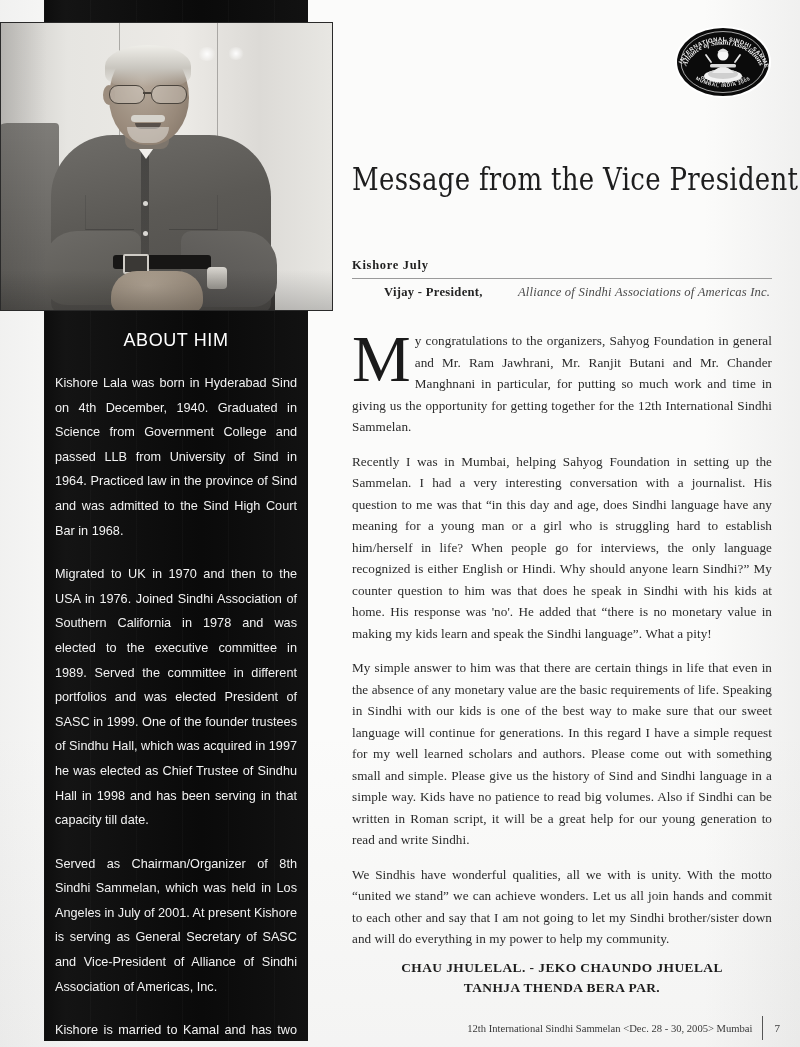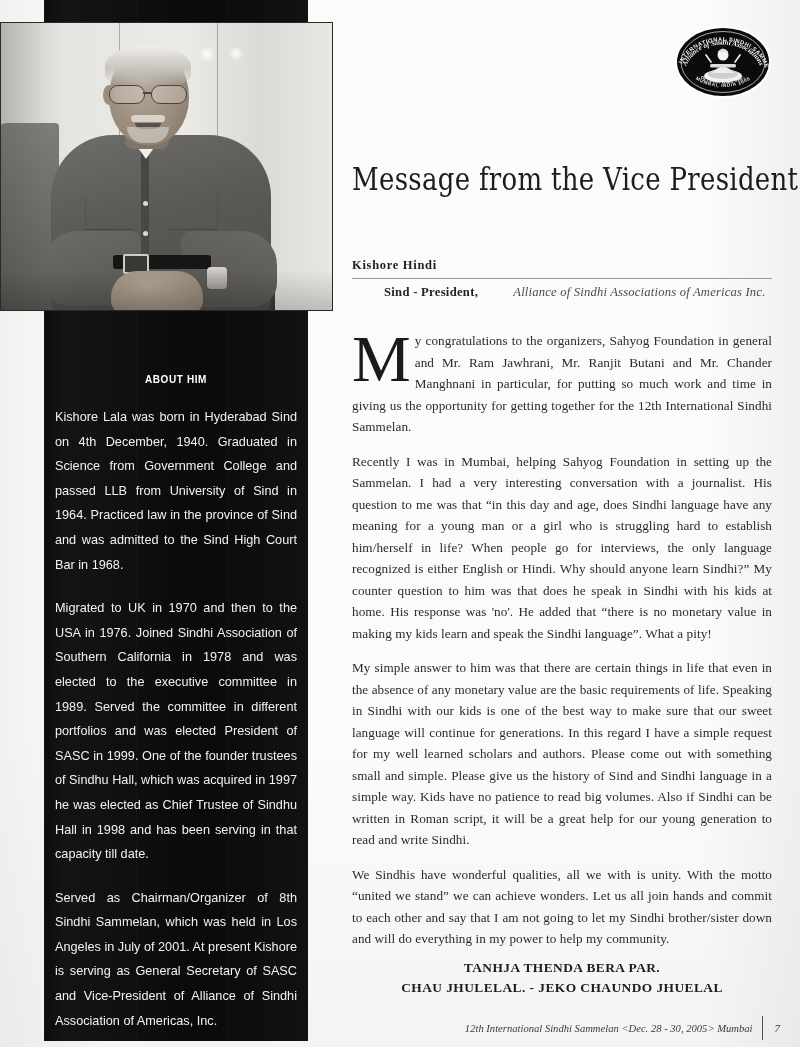--- a/index.html
+++ b/index.html
@@ -219,25 +219,24 @@
     position: absolute;
     left: 55px;
     top: 330px;
     width: 242px;
     z-index: 4;
     color: #ffffff;
     font-family: "Liberation Sans", sans-serif;
   }
   .about-title {
     text-align: center;
-    font-weight: bold;
-    font-size: 10px;
+    font-weight: normal;
+    font-size: 18px;
     letter-spacing: .6px;
     margin-bottom: 20px;
-    margin-top: 44px;
   }
   .about p {
     margin: 0 0 19px 0;
     font-size: 12.7px;
     line-height: 24.6px;
     text-align: justify;
     text-justify: inter-word;
     color: #f2f2f2;
   }
   .about p:last-child { margin-bottom: 0; }
@@ -339,21 +338,20 @@
     position: absolute;
     left: 352px;
     top: 1016px;
     width: 428px;
     z-index: 4;
     display: flex;
     align-items: center;
     justify-content: flex-end;
     font-size: 10.6px;
     color: #3a3a3a;
-    font-style: italic;
   }
   .footer-text { padding-right: 9px; }
   .footer-divider {
     width: 1px;
     height: 24px;
     background: #555;
   }
   .footer-page { padding-left: 12px; font-size: 11px; }
 </style>
 </head>
@@ -433,46 +431,46 @@
       <path d="M -11 -20 Q 0 -34 11 -20 Z" fill="#e2e2e2"></path>
       <rect x="-26" y="4" width="52" height="7" rx="3" fill="#dcdcdc"></rect>
       <path d="M -24 0 L -34 -14" stroke="#e8e8e8" stroke-width="3.5" stroke-linecap="round"></path>
       <path d="M 24 0 L 34 -14" stroke="#e8e8e8" stroke-width="3.5" stroke-linecap="round"></path>
     </g>
   </svg>
 
   <h1 class="headline">Message from the Vice President</h1>
 
   <div class="byline-block">
-    <div class="byline-name">Kishore Hindi</div>
+    <div class="byline-name">Kishore July</div>
     <div class="byline-rule"></div>
     <div class="byline-role">
-      <b>Sind - President,</b>
+      <b>Vijay - President,</b>
       <i>Alliance of Sindhi Associations of Americas Inc.</i>
     </div>
   </div>
 
   <div class="about">
     <div class="about-title">ABOUT HIM</div>
     <p>Kishore Lala was born in Hyderabad Sind on 4th December, 1940. Graduated in Science from Government College and passed LLB from University of Sind in 1964. Practiced law in the province of Sind and was admitted to the Sind High Court Bar in 1968.</p>
     <p>Migrated to UK in 1970 and then to the USA in 1976. Joined Sindhi Association of Southern California in 1978 and was elected to the executive committee in 1989. Served the committee in different portfolios and was elected President of SASC in 1999. One of the founder trustees of Sindhu Hall, which was acquired in 1997 he was elected as Chief Trustee of Sindhu Hall in 1998 and has been serving in that capacity till date.</p>
     <p>Served as Chairman/Organizer of 8th Sindhi Sammelan, which was held in Los Angeles in July of 2001. At present Kishore is serving as General Secretary of SASC and Vice-President of Alliance of Sindhi Association of Americas, Inc.</p>
     <p>Kishore is married to Kamal and has two sons Sanjay and Vijay and four grandchildren, Henna, Shivan, Kamran and Trisha.</p>
   </div>
 
   <div class="body-col">
     <p class="dropcap-para"><span class="dropcap">M</span><span>y congratulations to the organizers, Sahyog Foundation in general and Mr. Ram Jawhrani, Mr. Ranjit Butani and Mr. Chander Manghnani in particular, for putting so much work and time in giving us the opportunity for getting together for the 12th International Sindhi Sammelan.</span></p>
     <p>Recently I was in Mumbai, helping Sahyog Foundation in setting up the Sammelan. I had a very interesting conversation with a journalist. His question to me was that “in this day and age, does Sindhi language have any meaning for a young man or a girl who is struggling hard to establish him/herself in life? When people go for interviews, the only language recognized is either English or Hindi. Why should anyone learn Sindhi?” My counter question to him was that does he speak in Sindhi with his kids at home. His response was 'no'. He added that “there is no monetary value in making my kids learn and speak the Sindhi language”. What a pity!</p>
     <p>My simple answer to him was that there are certain things in life that even in the absence of any monetary value are the basic requirements of life. Speaking in Sindhi with our kids is one of the best way to make sure that our sweet language will continue for generations. In this regard I have a simple request for my well learned scholars and authors. Please come out with something small and simple. Please give us the history of Sind and Sindhi language in a simple way. Kids have no patience to read big volumes. Also if Sindhi can be written in Roman script, it will be a great help for our young generation to read and write Sindhi.</p>
     <p>We Sindhis have wonderful qualities, all we with is unity. With the motto “united we stand” we can achieve wonders. Let us all join hands and commit to each other and say that I am not going to let my Sindhi brother/sister down and will do everything in my power to help my community.</p>
   </div>
 
   <div class="signoff">
+    <div>CHAU JHULELAL. - JEKO CHAUNDO JHUELAL</div>
     <div>TANHJA THENDA BERA PAR.</div>
-    <div>CHAU JHULELAL. - JEKO CHAUNDO JHUELAL</div>
   </div>
 
   <div class="footer">
     <div class="footer-text">12th International Sindhi Sammelan &lt;Dec. 28 - 30, 2005&gt; Mumbai</div>
     <div class="footer-divider"></div>
     <div class="footer-page">7</div>
   </div>
 
 </div>
 

